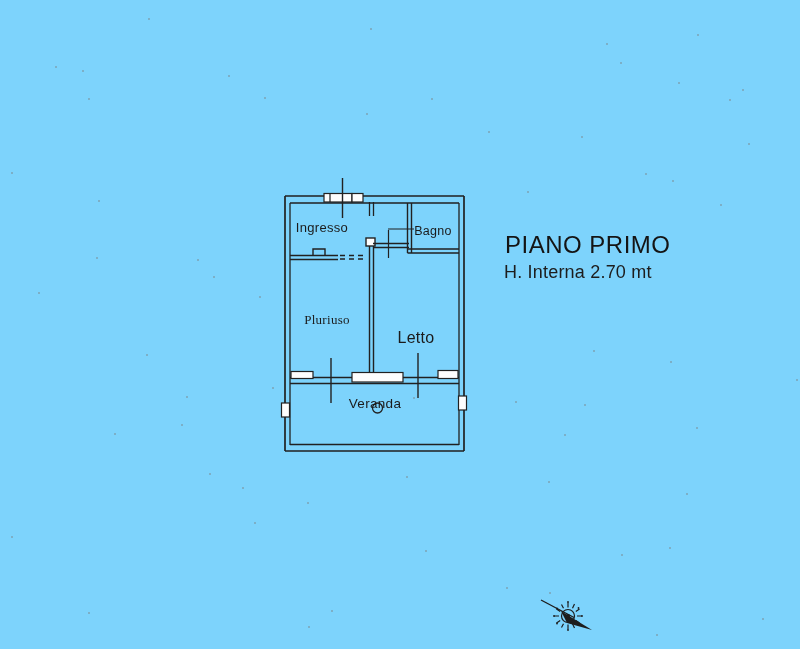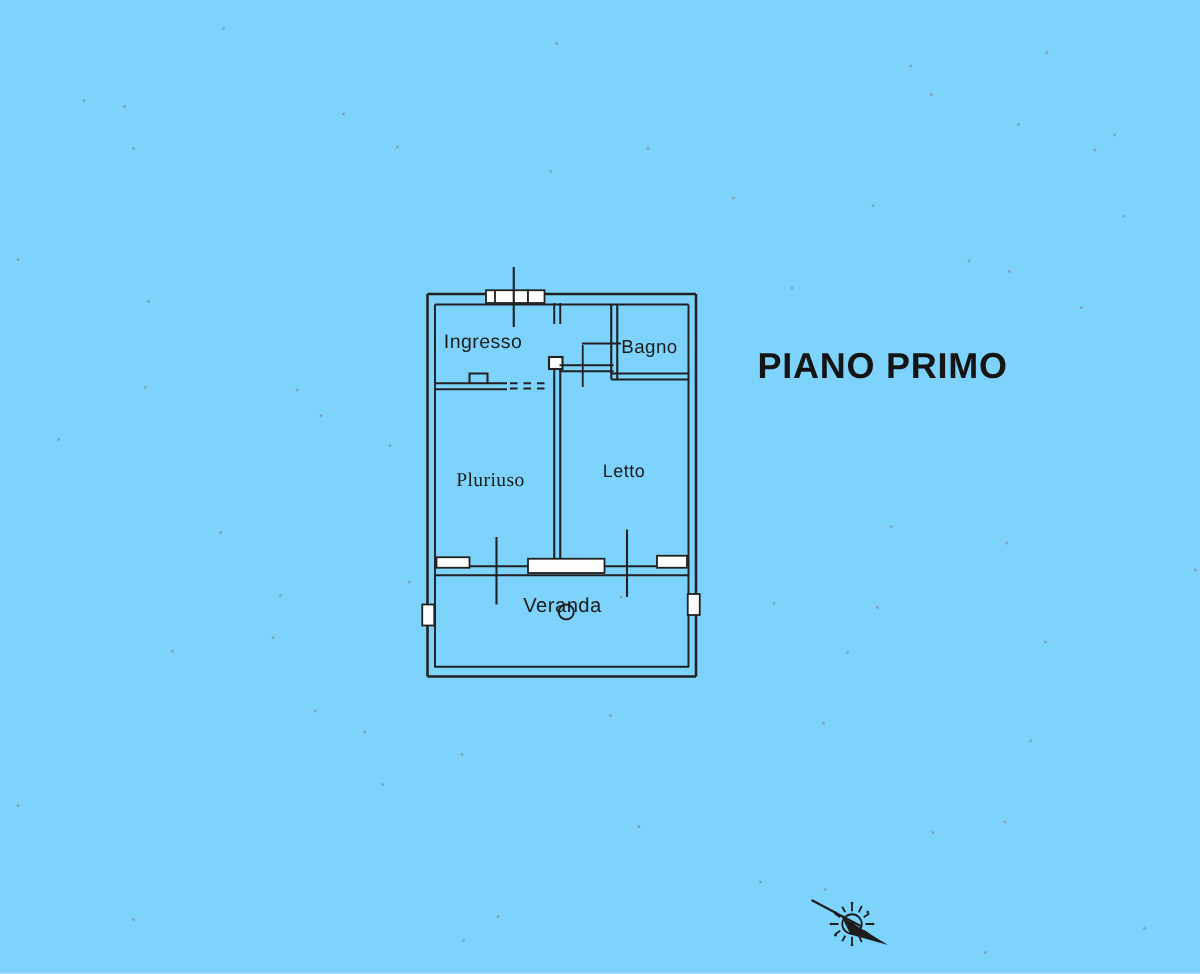--- a/index.html
+++ b/index.html
@@ -6,25 +6,25 @@
   .page{
     position:relative;width:800px;height:649px;margin:0 auto;
     background:#7dd3fc;overflow:hidden;
     font-family:"Liberation Sans",sans-serif;color:#1c1c1c;
   }
   .plan-svg{position:absolute;left:0;top:0;}
   .room-label{position:absolute;color:#1b1b1b;text-align:center;white-space:nowrap;letter-spacing:.3px;}
   .lbl-ingresso{left:292px;top:220px;width:60px;font-size:13px;}
   .lbl-bagno{left:411px;top:224px;width:44px;font-size:12.5px;}
   .lbl-pluriuso{left:297px;top:312px;width:60px;font-size:13px;font-family:Liberation Serif, serif;}
-  .lbl-letto{left:392px;top:307px;width:48px;font-size:12px;}
+  .lbl-letto{left:392px;top:329px;width:48px;font-size:16px;}
   .lbl-veranda{left:345px;top:396px;width:60px;font-size:13.5px;}
   .plan-title{
     position:absolute;left:505px;top:231px;
-    font-size:24px;font-weight:700;letter-spacing:.5px;color:#141414;
+    font-size:24px;font-weight:400;letter-spacing:.5px;color:#141414;
   }
   .plan-subtitle{
     position:absolute;left:504px;top:262px;
     font-size:18px;color:#1d1d1d;letter-spacing:.2px;
   }
   .speck{
     position:absolute;width:2px;height:2px;border-radius:50%;
     background:#7e7e7e;opacity:.55;
   }
 </style>
@@ -118,20 +118,21 @@
     </g>
   </svg>
 
   <div class="room-label lbl-ingresso">Ingresso</div>
   <div class="room-label lbl-bagno">Bagno</div>
   <div class="room-label lbl-pluriuso">Pluriuso</div>
   <div class="room-label lbl-letto">Letto</div>
   <div class="room-label lbl-veranda">Veranda</div>
 
   <div class="plan-title">PIANO PRIMO</div>
+  <div class="plan-subtitle">H. Interna 2.70 mt</div>
 
   <div id="specks">
       <div class="speck" style="left: 148px; top: 18px;"></div>
       <div class="speck" style="left: 370px; top: 28px;"></div>
       <div class="speck" style="left: 697px; top: 34px;"></div>
       <div class="speck" style="left: 606px; top: 43px;"></div>
       <div class="speck" style="left: 620px; top: 62px;"></div>
       <div class="speck" style="left: 55px; top: 66px;"></div>
       <div class="speck" style="left: 82px; top: 70px;"></div>
       <div class="speck" style="left: 228px; top: 75px;"></div>

